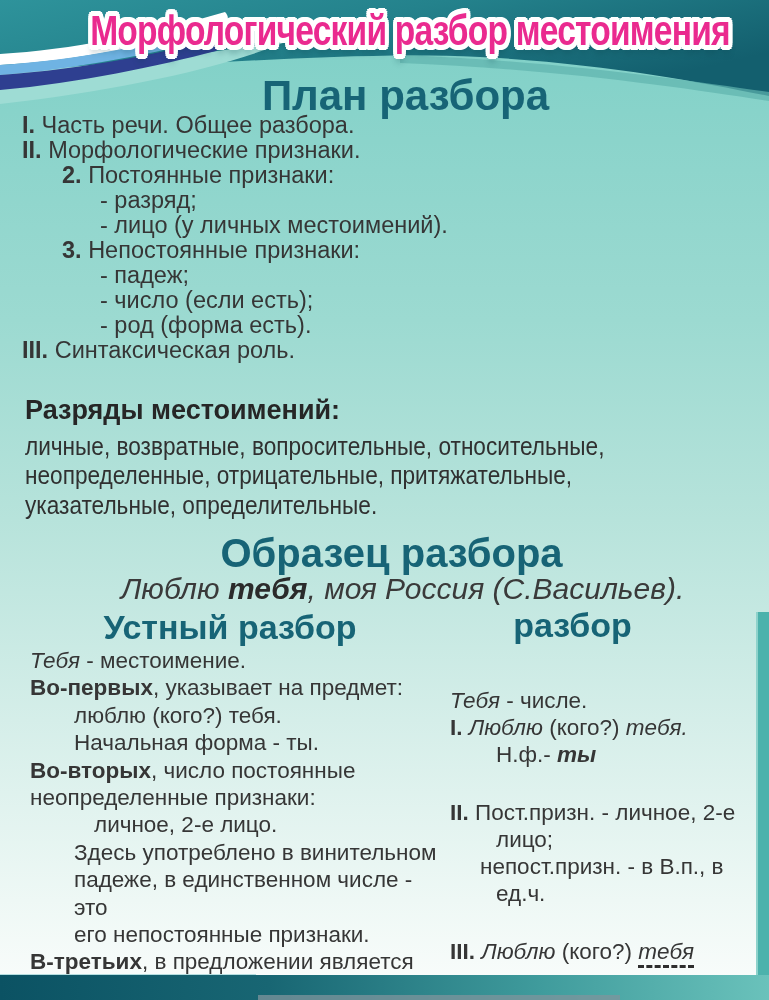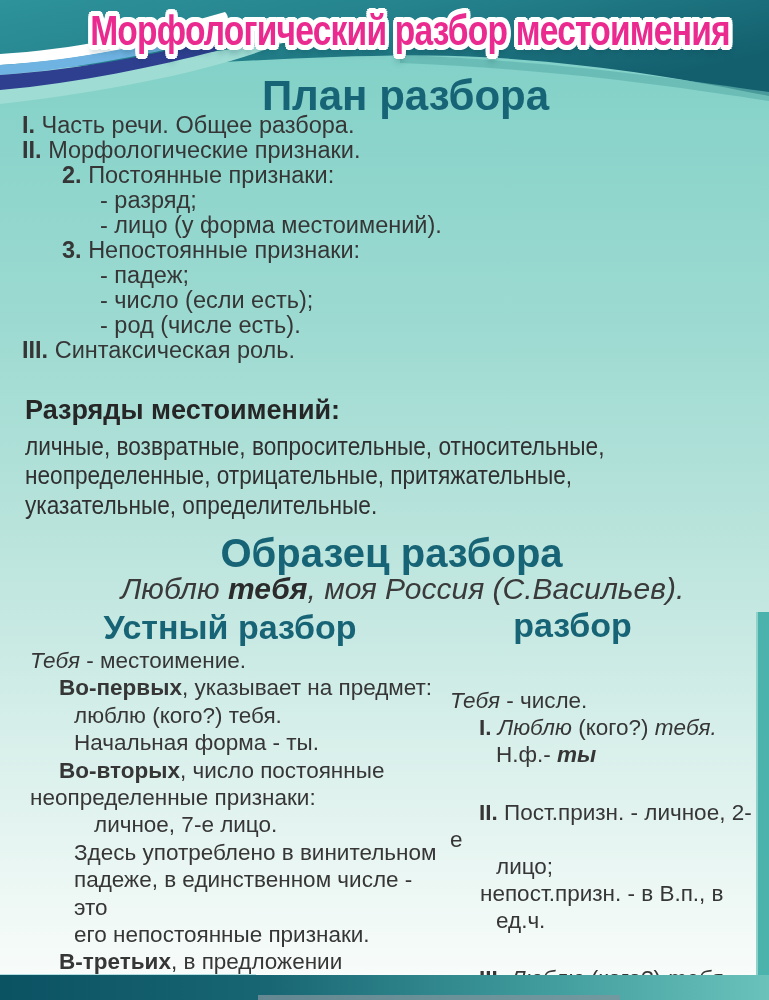--- a/index.html
+++ b/index.html
@@ -44,21 +44,21 @@
   
   .runs{color:#363636;font-size:22.5px;}
   .oral-lines{position:absolute;top:647px;left:30px;width:412px;line-height:27.4px;}
   .written-lines{position:absolute;top:687px;left:450px;width:302px;line-height:27px;}
   .oral-lines .ind1{padding-left:44px;}
   .oral-lines .ind2{padding-left:64px;}
   .written-lines .ind1{padding-left:30px;}
   .written-lines .ind2{padding-left:46px;}
   .gap{margin-bottom:31px;}
   .s-n{}
-  .s-b{font-weight:bold;margin-left:29px;}
+  .s-b{font-weight:bold;}
   .s-i{font-style:italic;}
   .s-bi{font-weight:bold;font-style:italic;}
   .s-iu{font-style:italic;display:inline-block;line-height:1.05;border-bottom:3px dashed #2e2e2e;padding-bottom:1px;}
   
   .right-bar{position:absolute;left:756px;top:612px;width:13px;height:363px;background:#4cb2ac;border-left:2px solid #8ed2cb;}
   .bottom-bar{position:absolute;left:0;top:975px;width:769px;height:25px;
     background:linear-gradient(90deg,#0b5263 0%,#186673 35%,#3f9b9c 70%,#6ac2bb 100%);}
   .bottom-edge-hl{position:absolute;left:0;top:974px;width:256px;height:3px;background:#a8d8da;opacity:.85;}
   .bottom-gray{position:absolute;left:258px;top:995px;width:362px;height:5px;background:#7f949c;opacity:.75;}
 </style>
@@ -90,25 +90,25 @@
   <div class="poster-title">
     <span class="title-inner">Морфологический разбор местоимения</span>
   </div>
 
   <div class="plan-heading teal-h">План разбора</div>
   <div class="plan-list" id="plan-list">
       <div class="ind0"><span class="marker-b">I.&nbsp;</span><span class="s-n">Часть речи. Общее разбора.</span></div>
       <div class="ind0"><span class="marker-b">II.&nbsp;</span><span class="s-n">Морфологические признаки.</span></div>
       <div class="ind1"><span class="marker-b">2.&nbsp;</span><span class="s-n">Постоянные признаки:</span></div>
       <div class="ind2"><span class="s-n">-&nbsp;</span><span class="s-n">разряд;</span></div>
-      <div class="ind2"><span class="s-n">-&nbsp;</span><span class="s-n">лицо (у форма местоимений).</span></div>
+      <div class="ind2"><span class="s-n">-&nbsp;</span><span class="s-n">лицо (у личных местоимений).</span></div>
       <div class="ind1"><span class="marker-b">3.&nbsp;</span><span class="s-n">Непостоянные признаки:</span></div>
       <div class="ind2"><span class="s-n">-&nbsp;</span><span class="s-n">падеж;</span></div>
       <div class="ind2"><span class="s-n">-&nbsp;</span><span class="s-n">число (если есть);</span></div>
-      <div class="ind2"><span class="s-n">-&nbsp;</span><span class="s-n">род (числе есть).</span></div>
+      <div class="ind2"><span class="s-n">-&nbsp;</span><span class="s-n">род (форма есть).</span></div>
       <div class="ind0"><span class="marker-b">III.&nbsp;</span><span class="s-n">Синтаксическая роль.</span></div>
     </div>
 
   <div class="cat-block">
     <div class="cat-heading">Разряды местоимений:</div>
     <div id="cat-lines">
         <div class="cond">личные, возвратные, вопросительные, относительные,</div>
         <div class="cond">неопределенные, отрицательные, притяжательные,</div>
         <div class="cond">указательные, определительные.</div>
       </div>
@@ -122,21 +122,21 @@
     <div>разбор</div>
   </div>
 
   <div class="runs oral-lines" id="oral-lines">
       <div class="ind0"><span class="s-i">Тебя</span><span class="s-n"> - местоимение.</span></div>
       <div class="ind0"><span class="s-b">Во-первых</span><span class="s-n">, указывает на предмет:</span></div>
       <div class="ind1"><span class="s-n">люблю (кого?) тебя.</span></div>
       <div class="ind1"><span class="s-n">Начальная форма - ты.</span></div>
       <div class="ind0"><span class="s-b">Во-вторых</span><span class="s-n">, число постоянные</span></div>
       <div class="ind0"><span class="s-n">неопределенные признаки:</span></div>
-      <div class="ind2"><span class="s-n">личное, 7-е лицо.</span></div>
+      <div class="ind2"><span class="s-n">личное, 2-е лицо.</span></div>
       <div class="ind1"><span class="s-n">Здесь употреблено в винительном</span></div>
       <div class="ind1"><span class="s-n">падеже, в единственном числе - это</span></div>
       <div class="ind1"><span class="s-n">его непостоянные признаки.</span></div>
       <div class="ind0"><span class="s-b">В-третьих</span><span class="s-n">, в предложении является</span></div>
       <div class="ind0"><span class="s-n">дополнением.</span></div>
     </div>
   <div class="runs written-lines" id="written-lines">
       <div class="ind0"><span class="s-i">Тебя</span><span class="s-n"> - числе.</span></div>
       <div class="ind0"><span class="s-b">I. </span><span class="s-i">Люблю</span><span class="s-n"> (кого?) </span><span class="s-i">тебя.</span></div>
       <div class="ind2 gap"><span class="s-n">Н.ф.- </span><span class="s-bi">ты</span></div>

